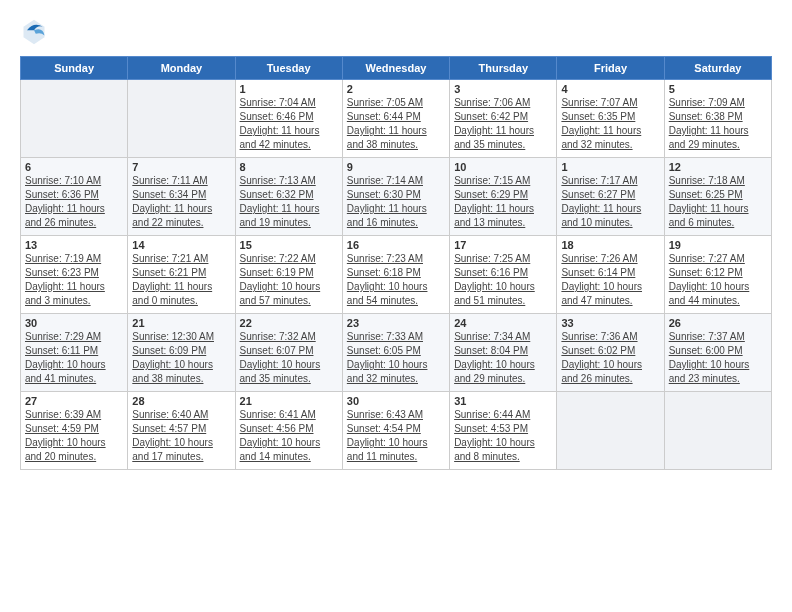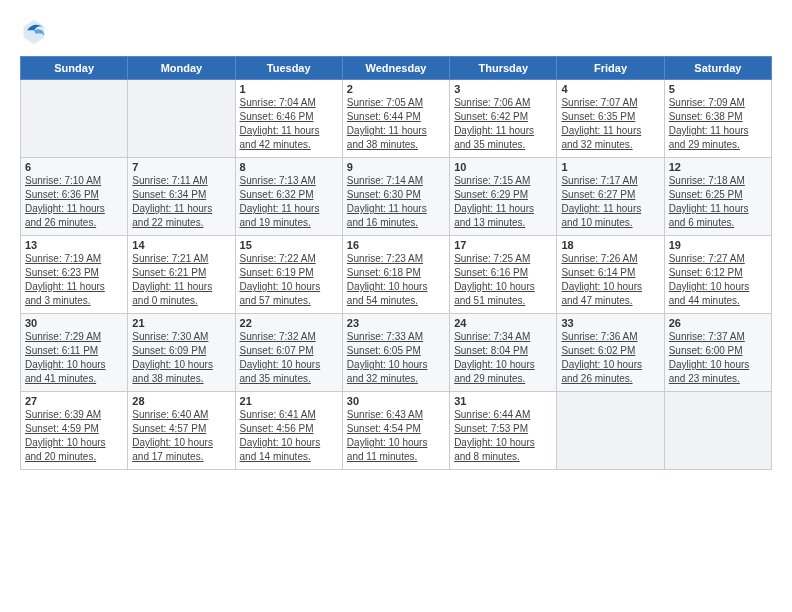--- a/index.html
+++ b/index.html
@@ -260,21 +260,21 @@
         </tr>
         <tr>
           <td>
             <span class="day-number">30</span>
             <div class="day-info">Sunrise: 7:29 AM
 Sunset: 6:11 PM
 Daylight: 10 hours and 41 minutes.</div>
           </td>
           <td>
             <span class="day-number">21</span>
-            <div class="day-info">Sunrise: 7:30 AM
+            <div class="day-info">Sunrise: 12:30 AM
 Sunset: 6:09 PM
 Daylight: 10 hours and 38 minutes.</div>
           </td>
           <td>
             <span class="day-number">22</span>
             <div class="day-info">Sunrise: 7:32 AM
 Sunset: 6:07 PM
 Daylight: 10 hours and 35 minutes.</div>
           </td>
           <td>
@@ -323,21 +323,21 @@
           </td>
           <td>
             <span class="day-number">30</span>
             <div class="day-info">Sunrise: 6:43 AM
 Sunset: 4:54 PM
 Daylight: 10 hours and 11 minutes.</div>
           </td>
           <td>
             <span class="day-number">31</span>
             <div class="day-info">Sunrise: 6:44 AM
-Sunset: 7:53 PM
+Sunset: 4:53 PM
 Daylight: 10 hours and 8 minutes.</div>
           </td>
           <td class="empty"></td>
           <td class="empty"></td>
         </tr>
       </tbody>
   </table>
 </div>
 
 </body></html>

